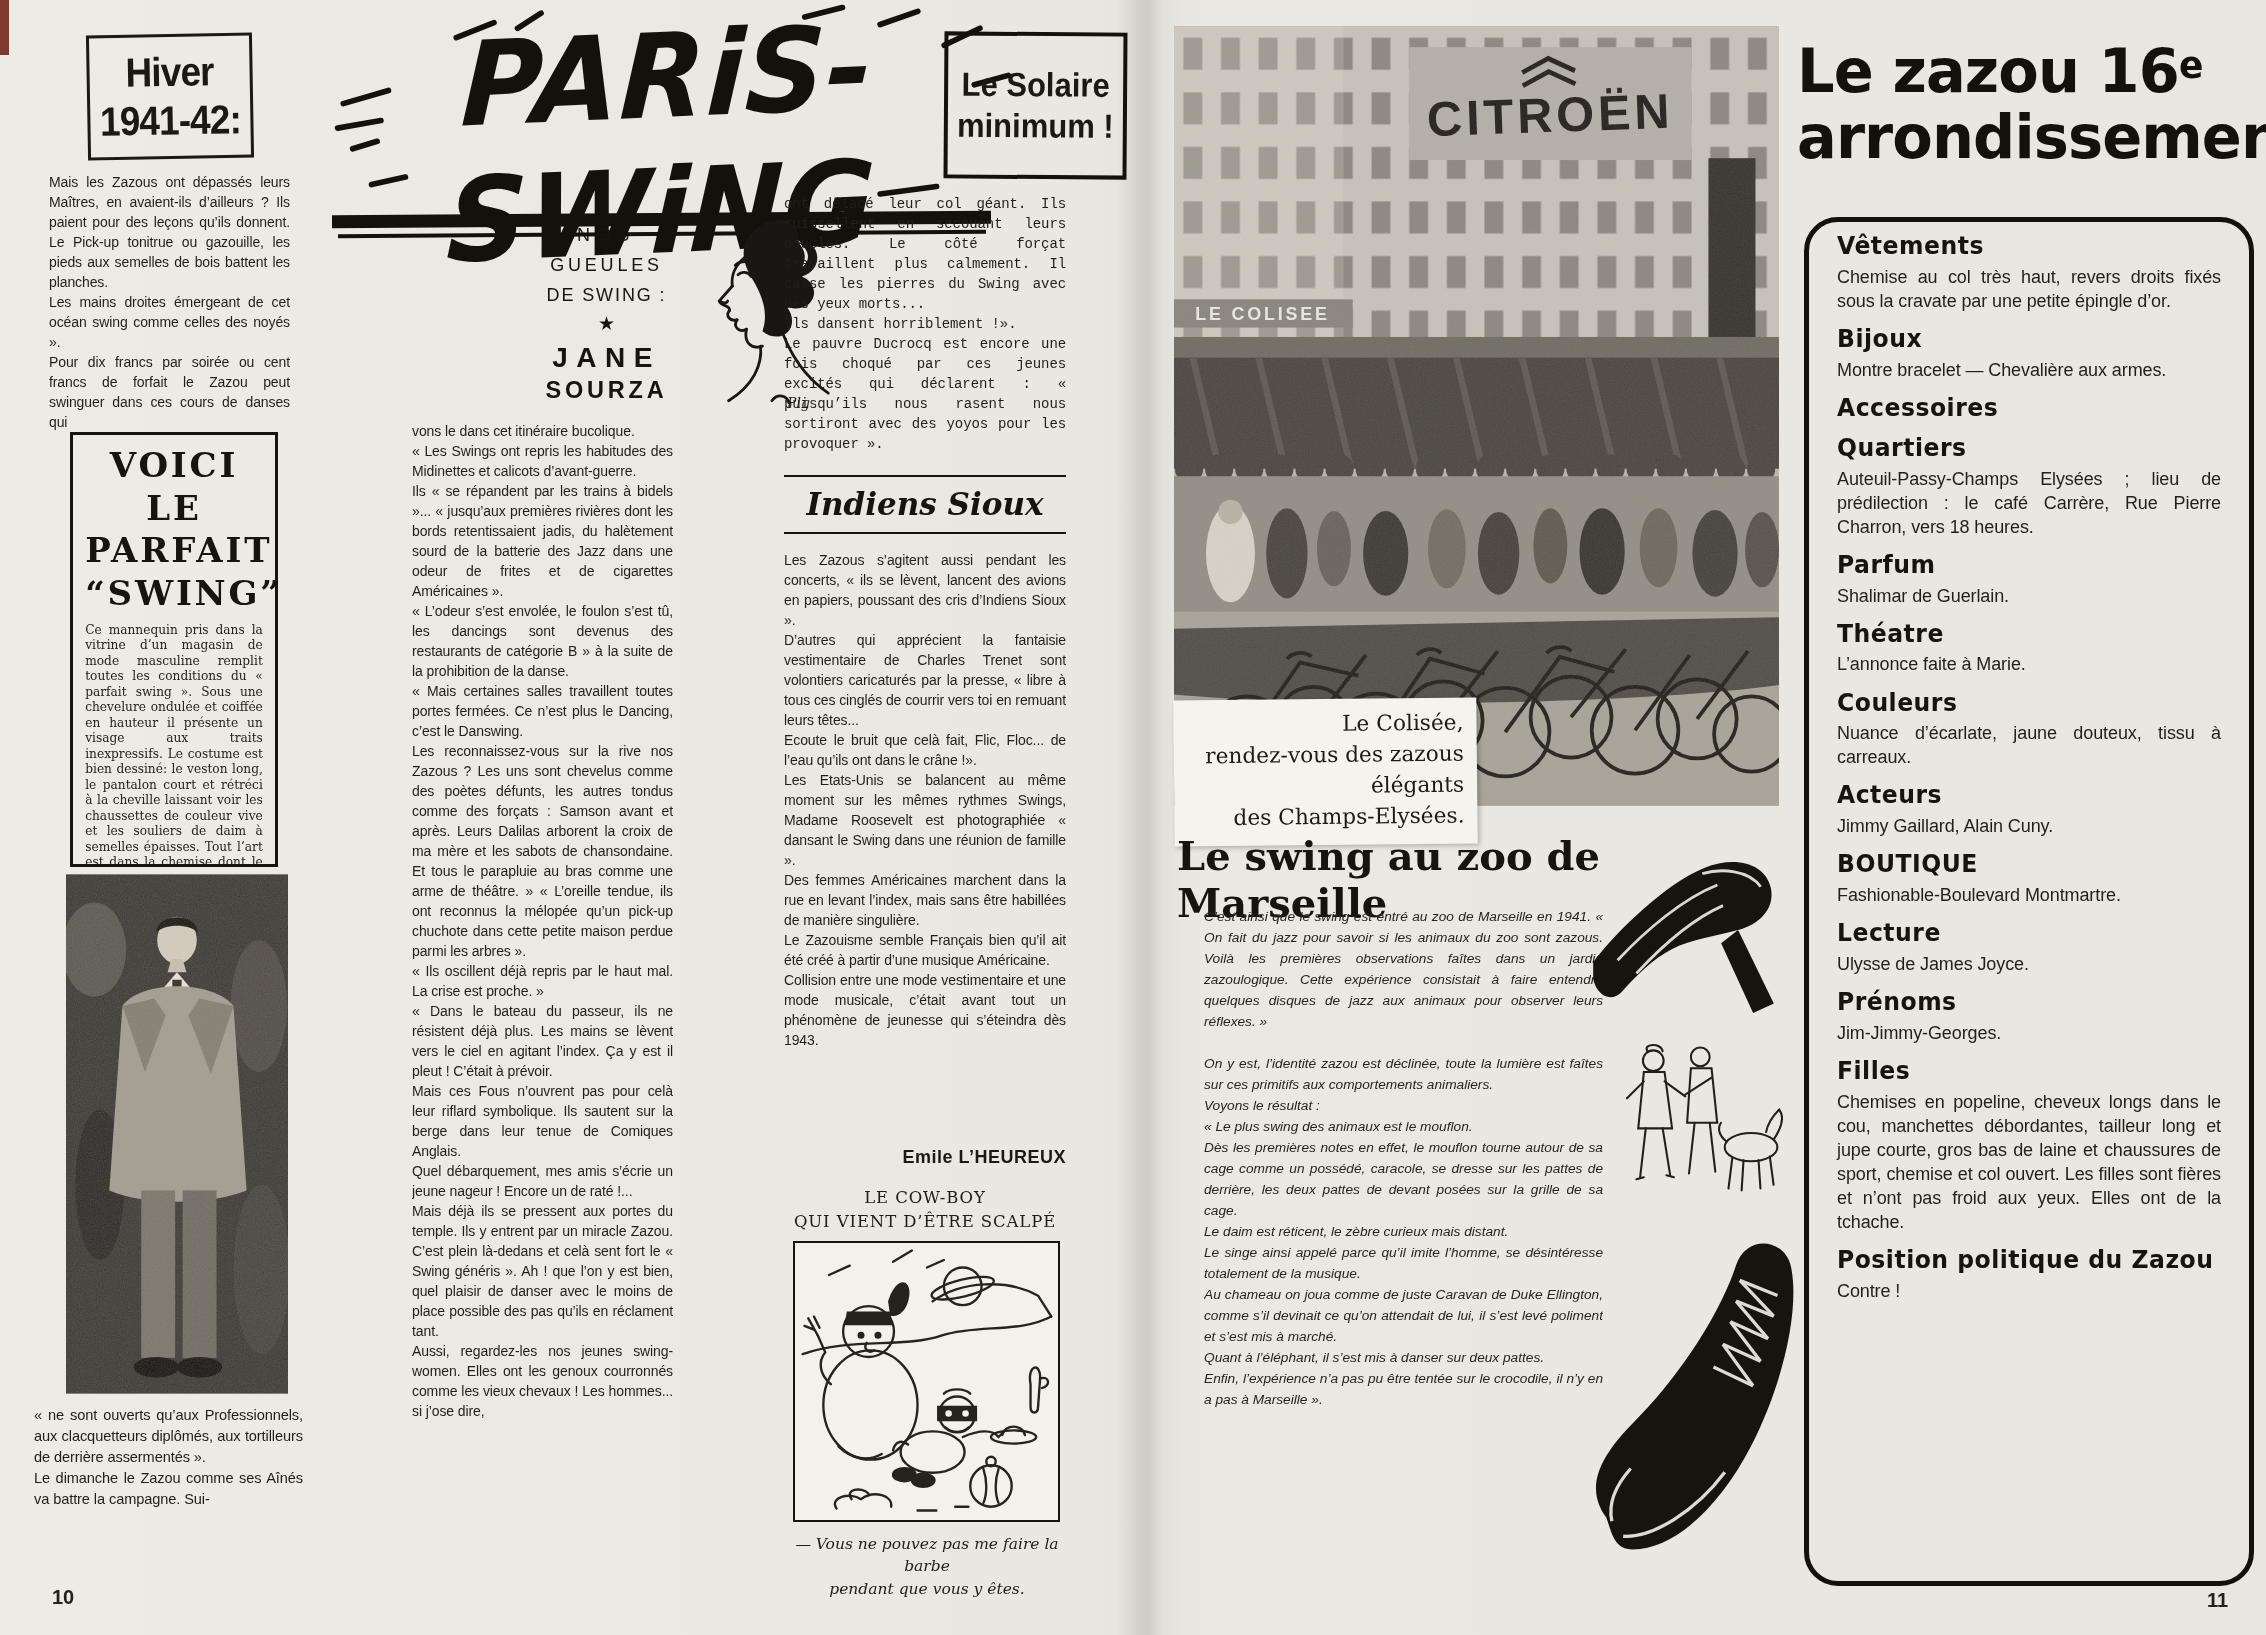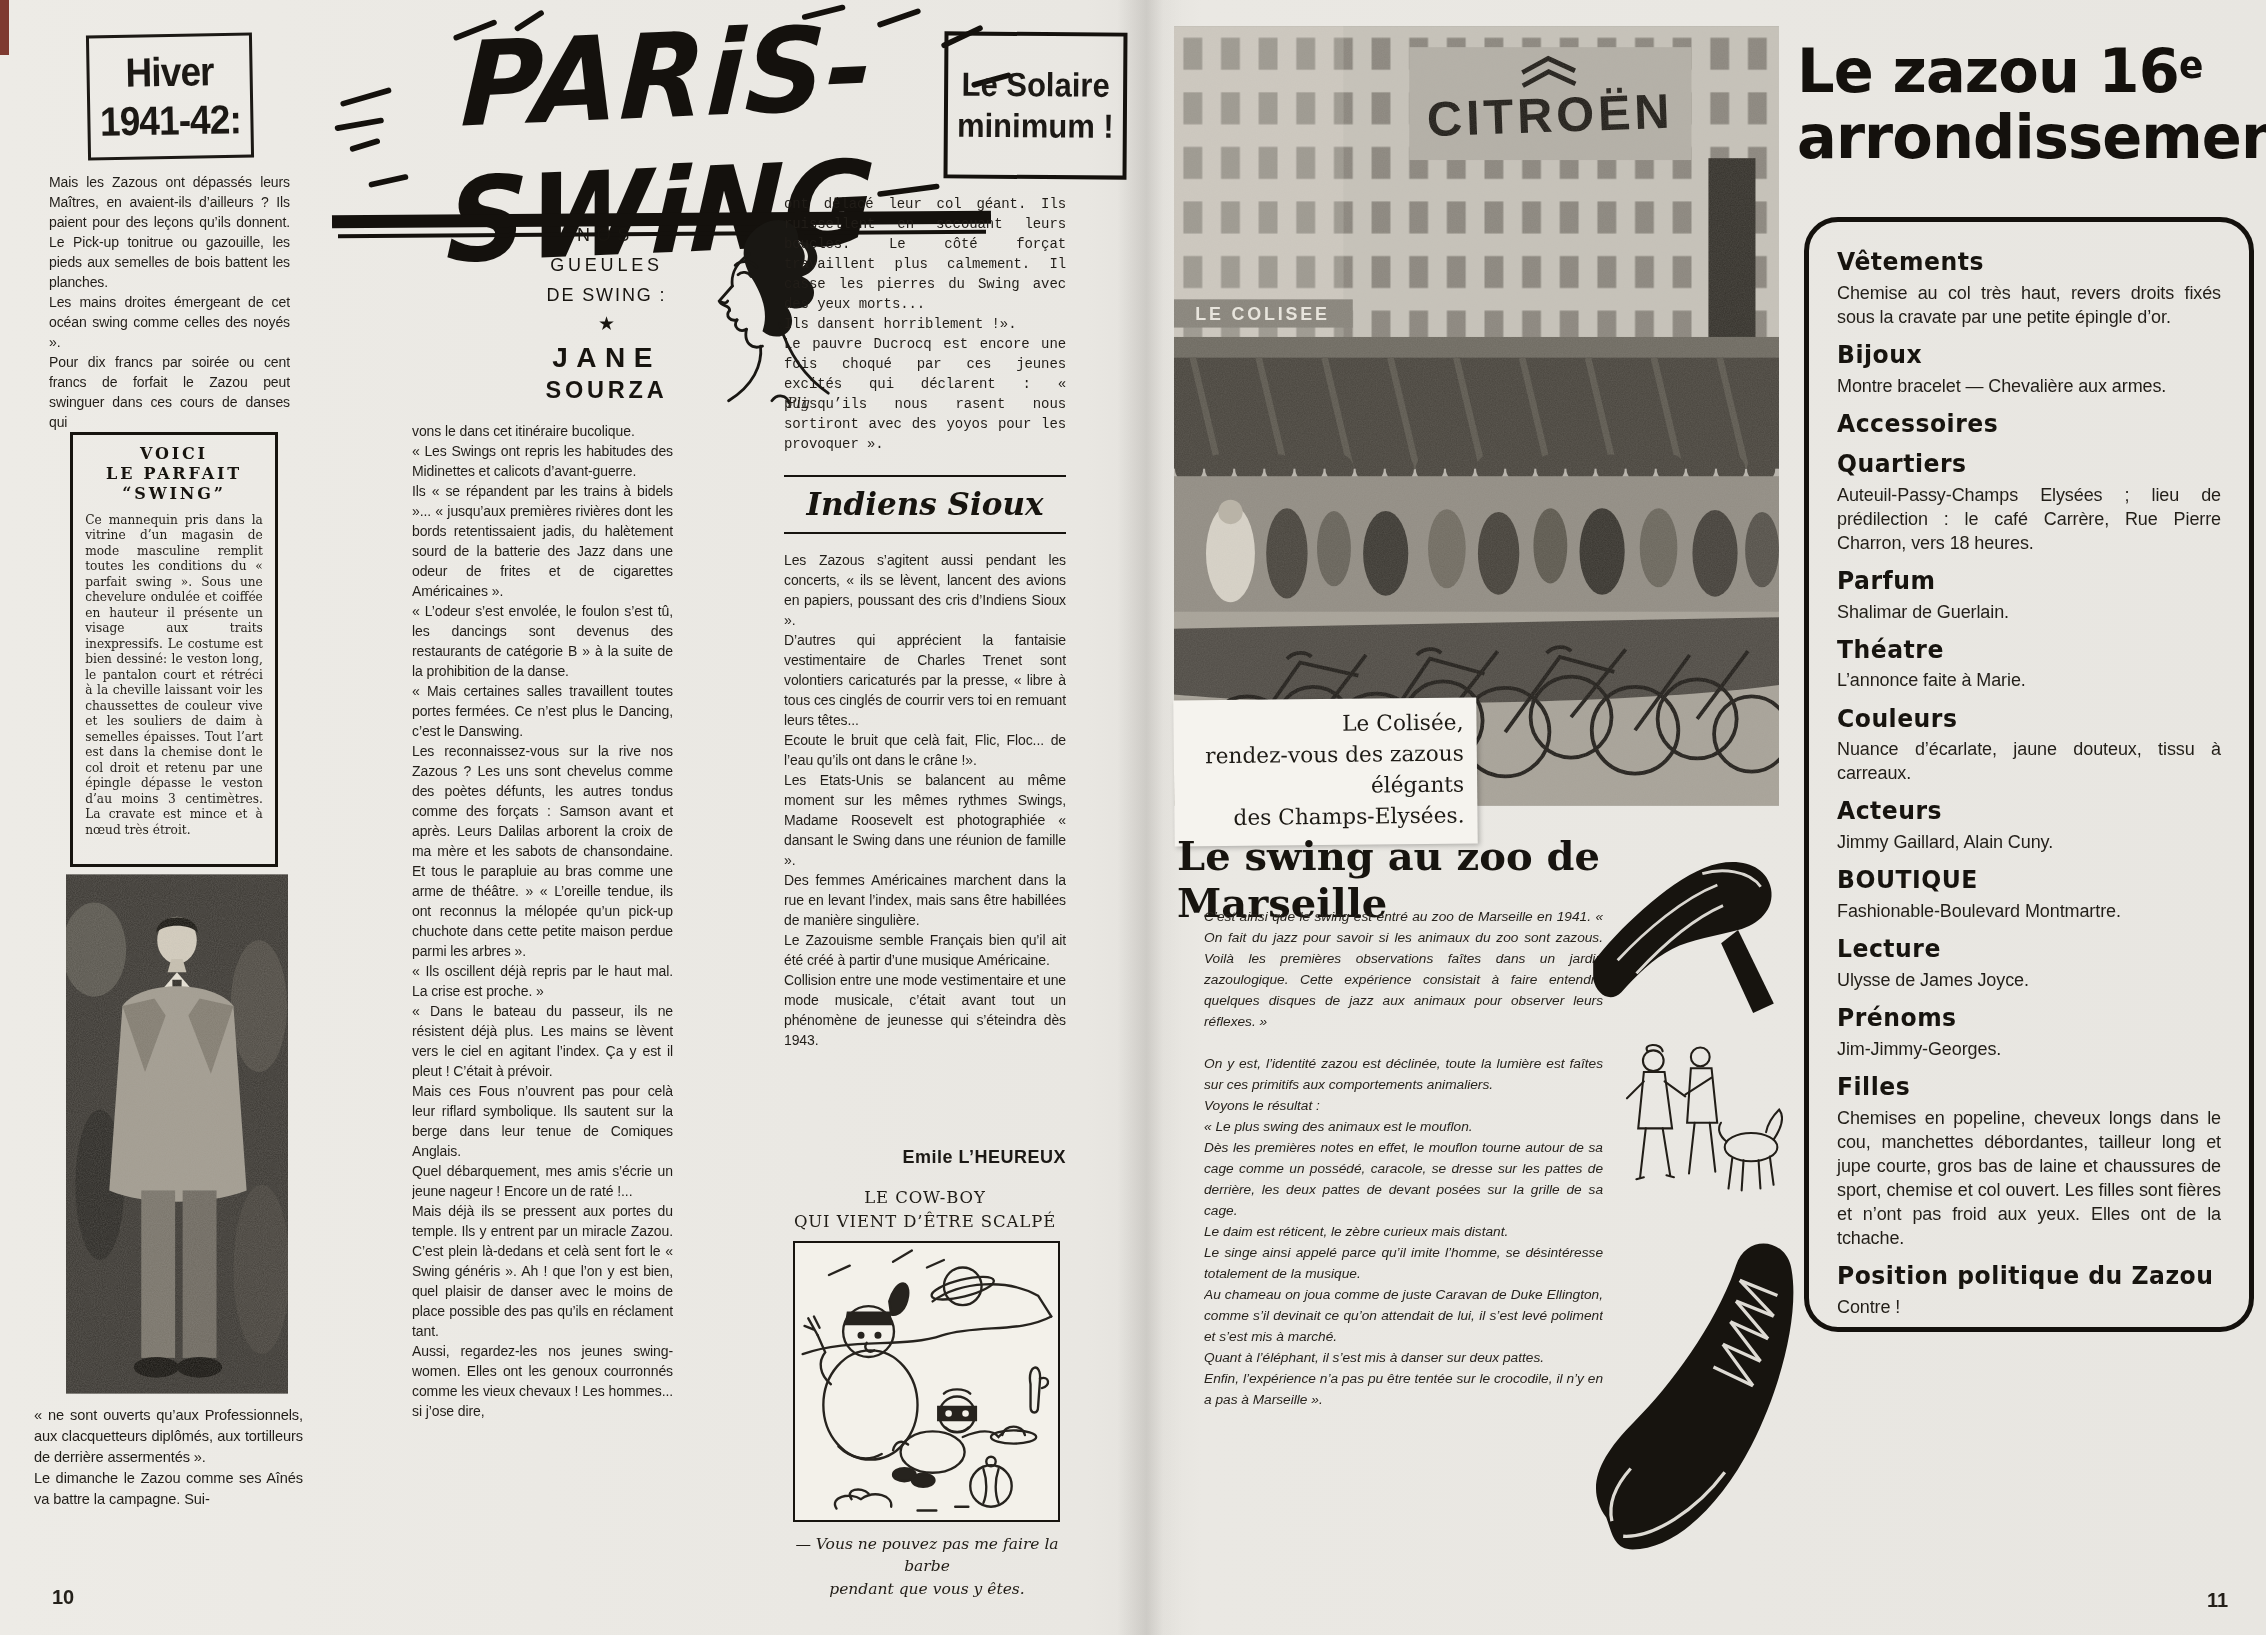--- a/index.html
+++ b/index.html
@@ -26,21 +26,21 @@
   .title-bar{position:absolute;left:17px;top:213px;width:659px;height:13px;background:#14110d;transform:rotate(-.4deg);}
   .title-bar2{position:absolute;left:22.6px;top:232px;width:648px;height:3.8px;background:#14110d;transform:rotate(-.4deg);}
   .solaire-box{left:944px;top:32px;width:175px;height:139px;border:4.7px solid #14110d;transform:rotate(.4deg);
     display:flex;align-items:center;justify-content:center;}
   .solaire-box .t{font-weight:bold;font-size:31px;line-height:1.22;text-align:center;transform:scaleY(1.08);}
 
   
   .bodytxt{font-size:14px;line-height:20px;letter-spacing:-0.1px;color:#211d18;}
   .col1-top{left:49px;top:172px;width:241px;height:258px;overflow:hidden;}
   .voici-box{left:70px;top:432px;width:208px;height:435px;border:3.8px solid #17140f;padding:9.4px 12.2px;box-sizing:border-box;overflow:hidden;}
-  .voici-title{font-family:"DejaVu Serif",serif;font-weight:bold;font-size:16px;line-height:1.25;letter-spacing:2.8px;text-align:center;color:#17140f;}
+  .voici-title{font-family:"DejaVu Serif",serif;font-weight:bold;font-size:34px;line-height:1.25;letter-spacing:2.8px;text-align:center;color:#17140f;}
   .voici-body{font-family:"DejaVu Serif",serif;font-size:12.2px;line-height:15.5px;margin-top:8.5px;color:#26221c;}
   .man-photo{left:66px;top:874px;width:222px;height:520px;}
   .col1-bottom{left:34px;top:1405px;width:269px;height:158px;overflow:hidden;font-size:14.6px;line-height:21px;}
   .pagenum{font-size:20px;font-weight:bold;color:#24201a;}
   .pagenum-left{left:52px;top:1586px;}
   .pagenum-right{left:2207px;top:1573px;margin-top:16px;}
 
   .gueules{left:533px;top:220px;width:147px;text-align:center;color:#17140f;}
   .gueules .l1{font-size:18px;letter-spacing:6.6px;line-height:30px;}
   .gueules .l2{font-size:18px;letter-spacing:3.8px;line-height:30px;}
@@ -68,22 +68,22 @@
   .zoo-head{left:1177px;top:832px;width:603px;font-family:"DejaVu Serif",serif;font-weight:bold;font-size:40px;color:#17140f;}
   .zoo-body{left:1204px;top:906px;width:399px;height:659px;overflow:hidden;
     font-style:italic;font-size:13.7px;line-height:21px;color:#27231d;}
   .shoe1{left:1580px;top:819px;width:207px;height:226px;}
   .couple{left:1595px;top:1036px;width:188px;height:165px;}
   .shoe2{left:1574px;top:1207px;width:231px;height:365px;}
 
   .zazou-head{left:1797px;top:40px;width:471px;font-family:"DejaVu Sans",sans-serif;font-weight:bold;
     font-size:59px;line-height:1.08;letter-spacing:-0.9px;color:#14110d;transform:scaleY(1.04);}
   .zazou-head sup{font-size:36px;vertical-align:13px;}
-  .zazou-box{left:1804px;top:217px;width:450px;height:1115px;border:5.6px solid #14110d;border-radius:34px;
-    padding:26px 28px;box-sizing:border-box;overflow:hidden;}
+  .zazou-box{left:1804px;top:217px;width:450px;height:1369px;border:5.6px solid #14110d;border-radius:34px;
+    padding:10px 28px;box-sizing:border-box;overflow:hidden;}
   .sec{margin-bottom:12.2px;}
   .sec .lab{font-family:"DejaVu Sans",sans-serif;font-weight:bold;font-size:23.5px;letter-spacing:0.5px;color:#17140f;margin-bottom:4.7px;transform:scaleY(1.03);}
   .sec .txt{font-size:18px;line-height:24px;letter-spacing:-0.1px;color:#221e18;}
 
   svg text{font-family:"Liberation Sans",sans-serif;}
 </style>
 </head>
 <body>
 
 <div class="sheet">

